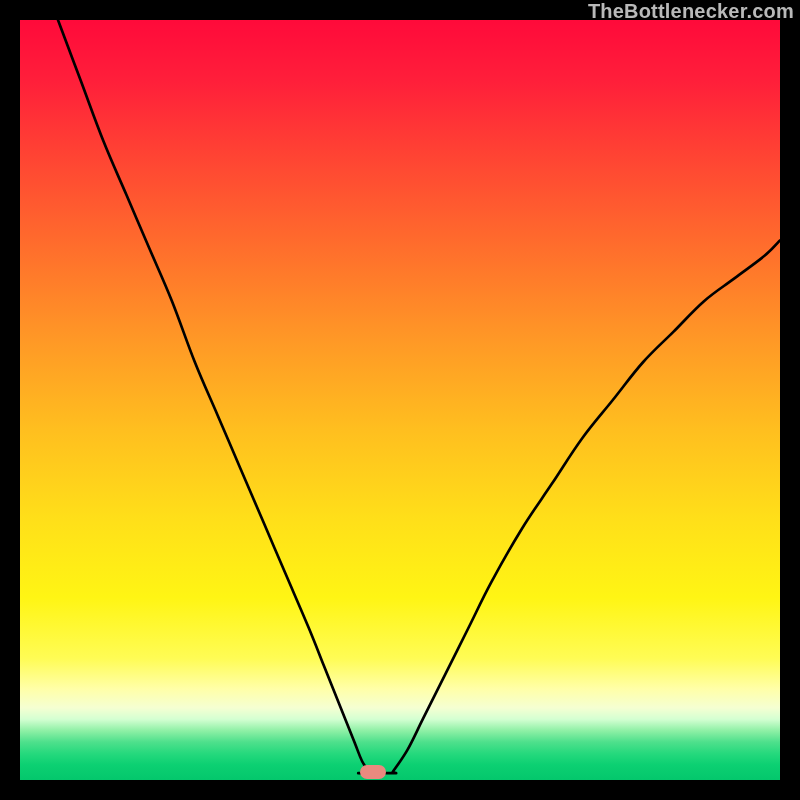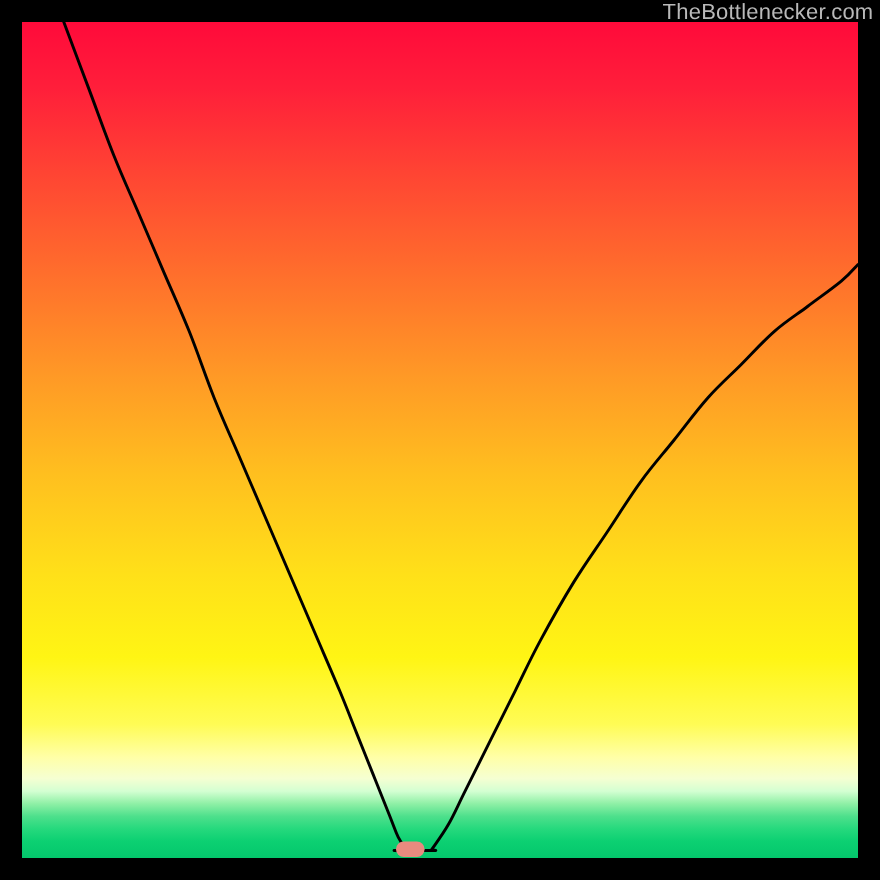--- a/index.html
+++ b/index.html
@@ -66,21 +66,21 @@
     border-radius: 8px;
     background: #e98a7f;
     transform: translate(-50%, -50%);
   }
   .watermark {
     position: absolute;
     top: 0px;
     right: 6px;
     color: #b9b9b9;
     font-size: 20px;
-    font-weight: 400;
+    font-weight: 700;
     letter-spacing: 0.2px;
     user-select: none;
     text-align: right;
   }
 </style>
 </head>
 <body>
 
 <div class="stage">
 

